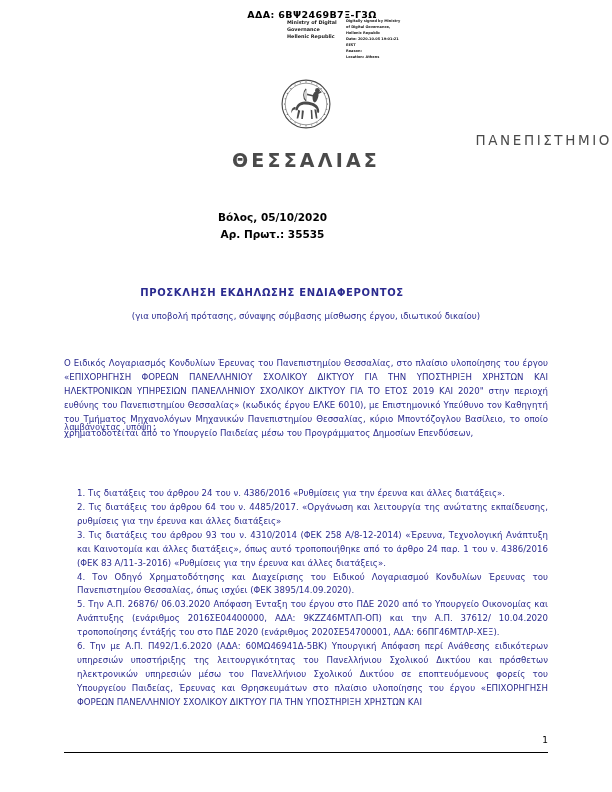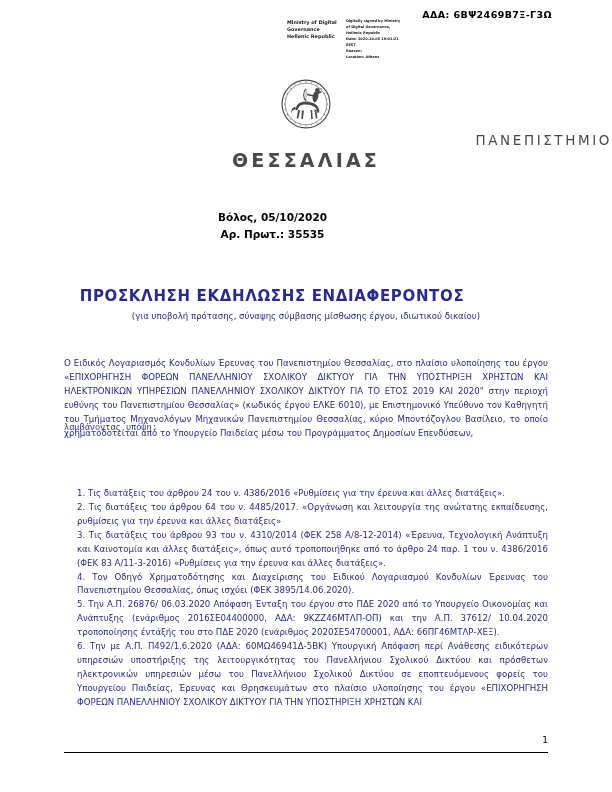--- a/index.html
+++ b/index.html
@@ -22,21 +22,21 @@
     height: 792px;
     background: #ffffff;
   }
 
   
   .ada-line {
     position: absolute;
     top: 9px;
     left: 0;
     width: 552px;
-    text-align: right;
+    text-align: center;
     font-family: "DejaVu Sans", sans-serif;
     font-size: 9.5px;
     font-weight: 700;
     color: #000000;
     letter-spacing: 0.4px;
     padding-left: 72px;
     box-sizing: border-box;
   }
 
   
@@ -120,21 +120,21 @@
     line-height: 1.62;
   }
 
   
   .doc-title {
     position: absolute;
     top: 287px;
     left: 0;
     width: 544px;
     text-align: center;
-    font-size: 15px;
+    font-size: 10px;
     font-weight: 700;
     letter-spacing: 0.65px;
     color: #2b2b8f;
   }
   .doc-subtitle {
     position: absolute;
     top: 311px;
     left: 0;
     width: 612px;
     text-align: center;
@@ -287,21 +287,21 @@
   <div class="body-col">
 
     <p class="para" id="intro-paragraph">Ο Ειδικός Λογαριασμός Κονδυλίων Έρευνας του Πανεπιστημίου Θεσσαλίας, στο πλαίσιο υλοποίησης του έργου «ΕΠΙΧΟΡΗΓΗΣΗ ΦΟΡΕΩΝ ΠΑΝΕΛΛΗΝΙΟΥ ΣΧΟΛΙΚΟΥ ΔΙΚΤΥΟΥ ΓΙΑ ΤΗΝ ΥΠΟΣΤΗΡΙΞΗ ΧΡΗΣΤΩΝ ΚΑΙ ΗΛΕΚΤΡΟΝΙΚΩΝ ΥΠΗΡΕΣΙΩΝ ΠΑΝΕΛΛΗΝΙΟΥ ΣΧΟΛΙΚΟΥ ΔΙΚΤΥΟΥ ΓΙΑ ΤΟ ΕΤΟΣ 2019 ΚΑΙ 2020" στην περιοχή ευθύνης του Πανεπιστημίου Θεσσαλίας» (κωδικός έργου ΕΛΚΕ 6010), με Επιστημονικό Υπεύθυνο τον Καθηγητή του Τμήματος Μηχανολόγων Μηχανικών Πανεπιστημίου Θεσσαλίας, κύριο Μποντόζογλου Βασίλειο, το οποίο χρηματοδοτείται από το Υπουργείο Παιδείας μέσω του Προγράμματος Δημοσίων Επενδύσεων,</p>
 
     <p class="para" id="considering-label">λαμβάνοντας υπόψη:</p>
 
     <div class="list-block">
       <p class="list-item">1. Τις διατάξεις του άρθρου 24 του ν. 4386/2016 «Ρυθμίσεις για την έρευνα και άλλες διατάξεις».</p>
       <p class="list-item">2. Τις διατάξεις του άρθρου 64 του ν. 4485/2017. «Οργάνωση και λειτουργία της ανώτατης εκπαίδευσης, ρυθμίσεις για την έρευνα και άλλες διατάξεις»</p>
       <p class="list-item">3. Τις διατάξεις του άρθρου 93 του ν. 4310/2014 (ΦΕΚ 258 Α/8-12-2014) «Έρευνα, Τεχνολογική Ανάπτυξη και Καινοτομία και άλλες διατάξεις», όπως αυτό τροποποιήθηκε από το άρθρο 24 παρ. 1 του ν. 4386/2016 (ΦΕΚ 83 Α/11-3-2016) «Ρυθμίσεις για την έρευνα και άλλες διατάξεις».</p>
-      <p class="list-item">4. Τον Οδηγό Χρηματοδότησης και Διαχείρισης του Ειδικού Λογαριασμού Κονδυλίων Έρευνας του Πανεπιστημίου Θεσσαλίας, όπως ισχύει (ΦΕΚ 3895/14.06.2020).</p>
+      <p class="list-item">4. Τον Οδηγό Χρηματοδότησης και Διαχείρισης του Ειδικού Λογαριασμού Κονδυλίων Έρευνας του Πανεπιστημίου Θεσσαλίας, όπως ισχύει (ΦΕΚ 3895/14.09.2020).</p>
       <p class="list-item">5. Την Α.Π. 26876/ 06.03.2020 Απόφαση Ένταξη του έργου στο ΠΔΕ 2020 από το Υπουργείο Οικονομίας και Ανάπτυξης (ενάριθμος 2016ΣΕ04400000, ΑΔΑ: 9ΚΖΖ46ΜΤΛΠ-ΟΠ) και την Α.Π. 37612/ 10.04.2020 τροποποίησης έντάξής του στο ΠΔΕ 2020 (ενάριθμος 2020ΣΕ54700001, ΑΔΑ: 66ΠΓ46ΜΤΛΡ-ΧΕΞ).</p>
       <p class="list-item">6. Την με Α.Π. Π492/1.6.2020 (ΑΔΑ: 60ΜΩ46941Δ-5ΒΚ) Υπουργική Απόφαση περί Ανάθεσης ειδικότερων υπηρεσιών υποστήριξης της λειτουργικότητας του Πανελλήνιου Σχολικού Δικτύου και πρόσθετων ηλεκτρονικών υπηρεσιών μέσω του Πανελλήνιου Σχολικού Δικτύου σε εποπτευόμενους φορείς του Υπουργείου Παιδείας, Έρευνας και Θρησκευμάτων στο πλαίσιο υλοποίησης του έργου «ΕΠΙΧΟΡΗΓΗΣΗ ΦΟΡΕΩΝ ΠΑΝΕΛΛΗΝΙΟΥ ΣΧΟΛΙΚΟΥ ΔΙΚΤΥΟΥ ΓΙΑ ΤΗΝ ΥΠΟΣΤΗΡΙΞΗ ΧΡΗΣΤΩΝ ΚΑΙ</p>
     </div>
   </div>
 
   <div class="page-num">1</div>
   <div class="footer-rule"></div>
 
 </div>
 

